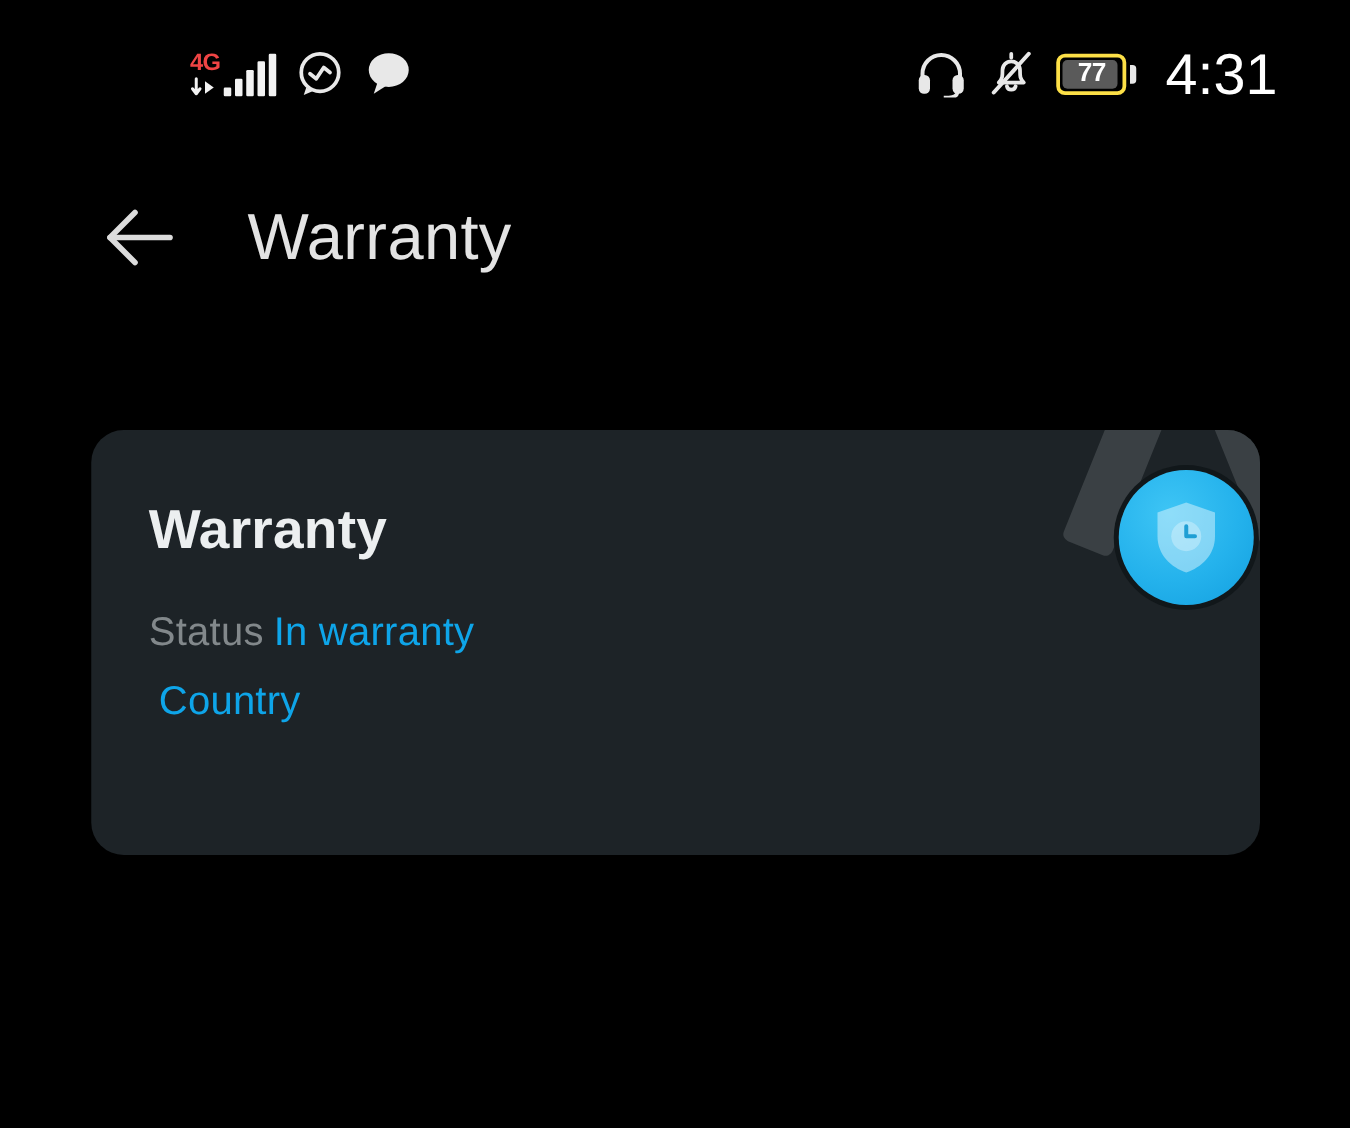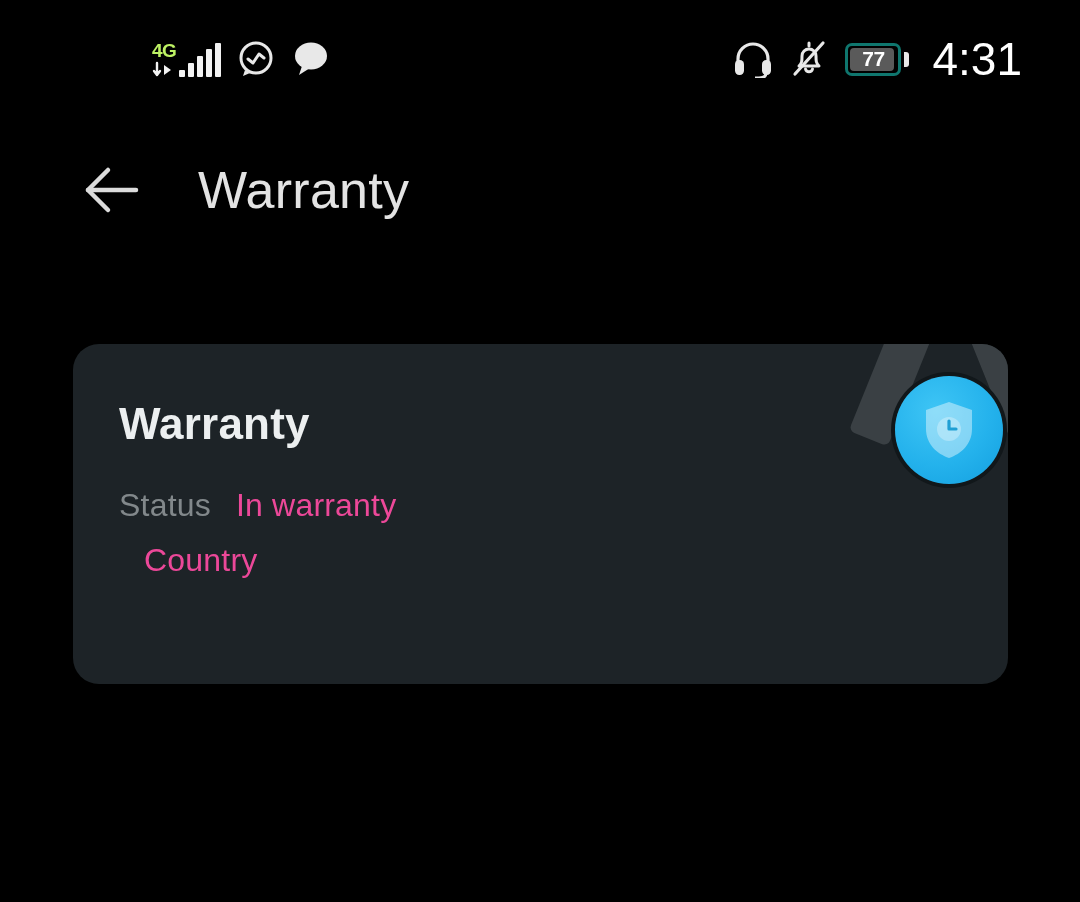--- a/index.html
+++ b/index.html
@@ -59,21 +59,21 @@
     display: flex;
     flex-direction: column;
     justify-content: flex-end;
     height: 40px;
     line-height: 1;
   }
 
   .net-label {
     font-size: 19px;
     font-weight: bold;
-    color: #bef264;
+    color: #ef4444;
     letter-spacing: -0.5px;
     line-height: 20px;
   }
 
   .net-arrows {
     display: flex;
     align-items: center;
     gap: 1px;
     height: 18px;
   }
@@ -103,21 +103,21 @@
   
   .battery {
     position: relative;
     display: flex;
     align-items: center;
   }
   .battery-body {
     position: relative;
     width: 56px;
     height: 33px;
-    border: 3px solid #0f766e;
+    border: 3px solid #fde047;
     border-radius: 7px;
     display: flex;
     align-items: center;
     justify-content: center;
     background: #000;
   }
   .battery-fill {
     position: absolute;
     top: 2px; left: 2px; bottom: 2px;
     width: 44px;
@@ -209,21 +209,21 @@
   .card-row {
     display: flex;
     align-items: center;
     font-size: 32px;
     color: #82888b;
     letter-spacing: 0.2px;
     line-height: 42px;
   }
 
   .row-label { color: #82888b; }
-  .row-value { color: #ec4899; margin-left: 25px; }
+  .row-value { color: #0ea5e9; margin-left: 8px; }
 
   
   .medal {
     position: absolute;
     left: 785px;
     top: -26px;
     width: 185px;
     height: 200px;
   }
 

